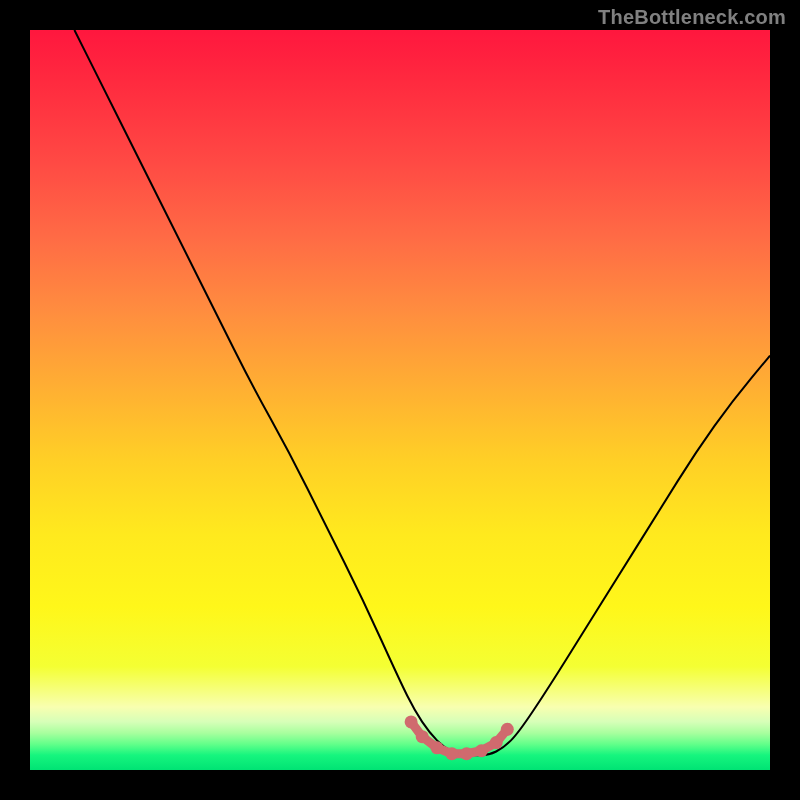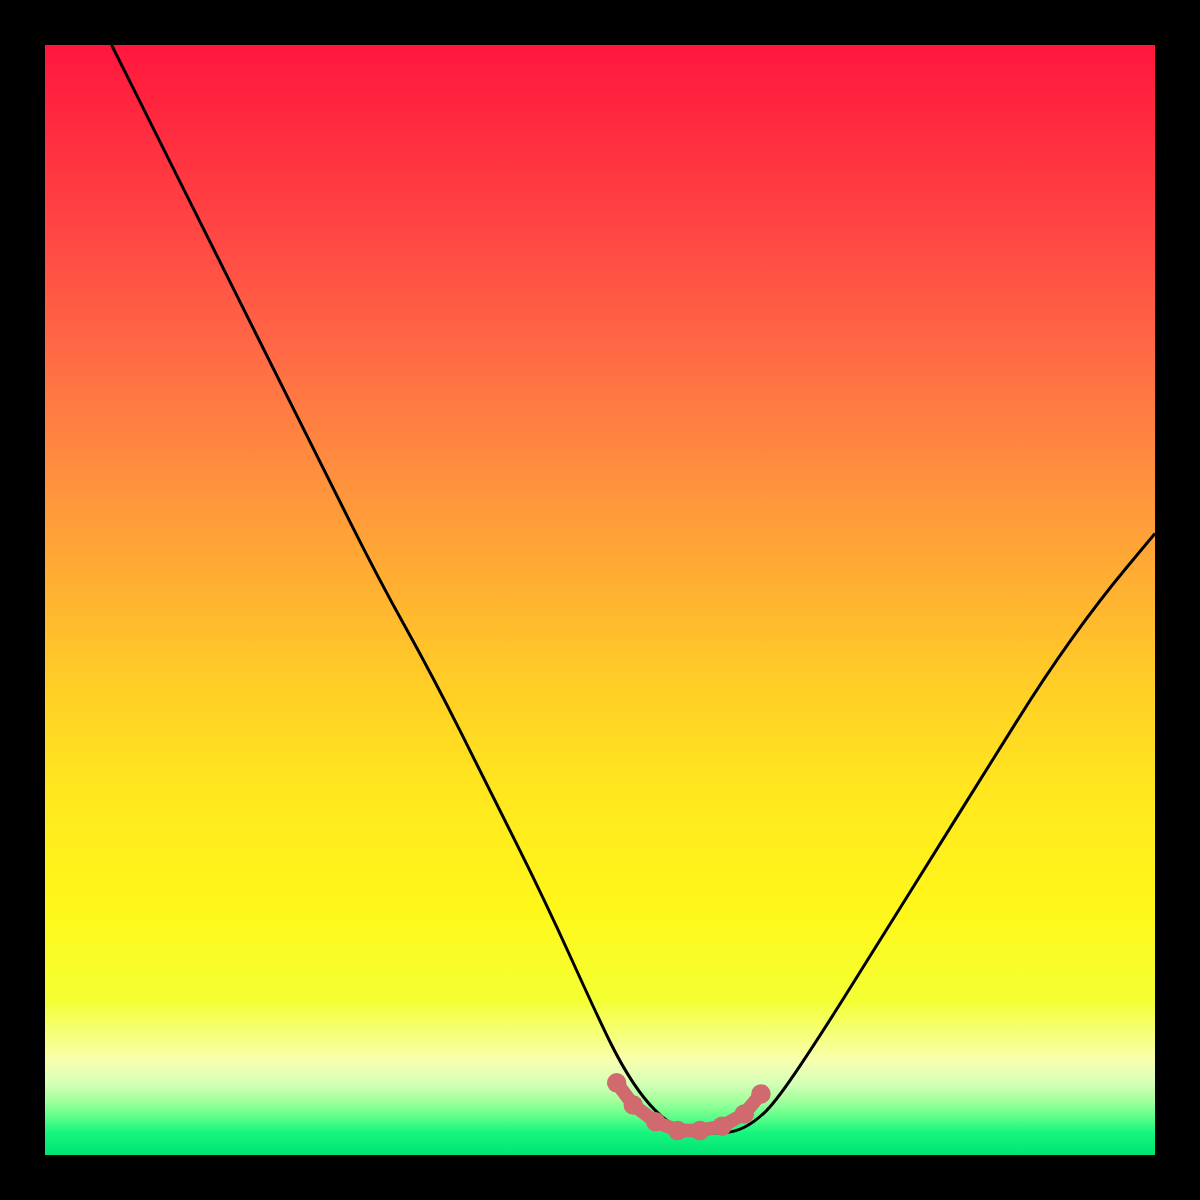--- a/index.html
+++ b/index.html
@@ -38,20 +38,21 @@
   svg {
     display: block;
     width: 100%;
     height: 100%;
   }
 </style>
 </head>
 <body>
 
 <div class="stage">
+  <div class="attribution">TheBottleneck.com</div>
 
   <div class="plot">
     <svg id="chart-svg" viewBox="0 0 740 740" preserveAspectRatio="none">
       <defs>
         <linearGradient id="heatgrad" x1="0" y1="0" x2="0" y2="1">
             <stop offset="0%" stop-color="#ff173e"></stop>
             <stop offset="7.000000000000001%" stop-color="#ff2a3f"></stop>
             <stop offset="18%" stop-color="#ff4a44"></stop>
             <stop offset="28.000000000000004%" stop-color="#ff6b45"></stop>
             <stop offset="38%" stop-color="#ff8d3f"></stop>

